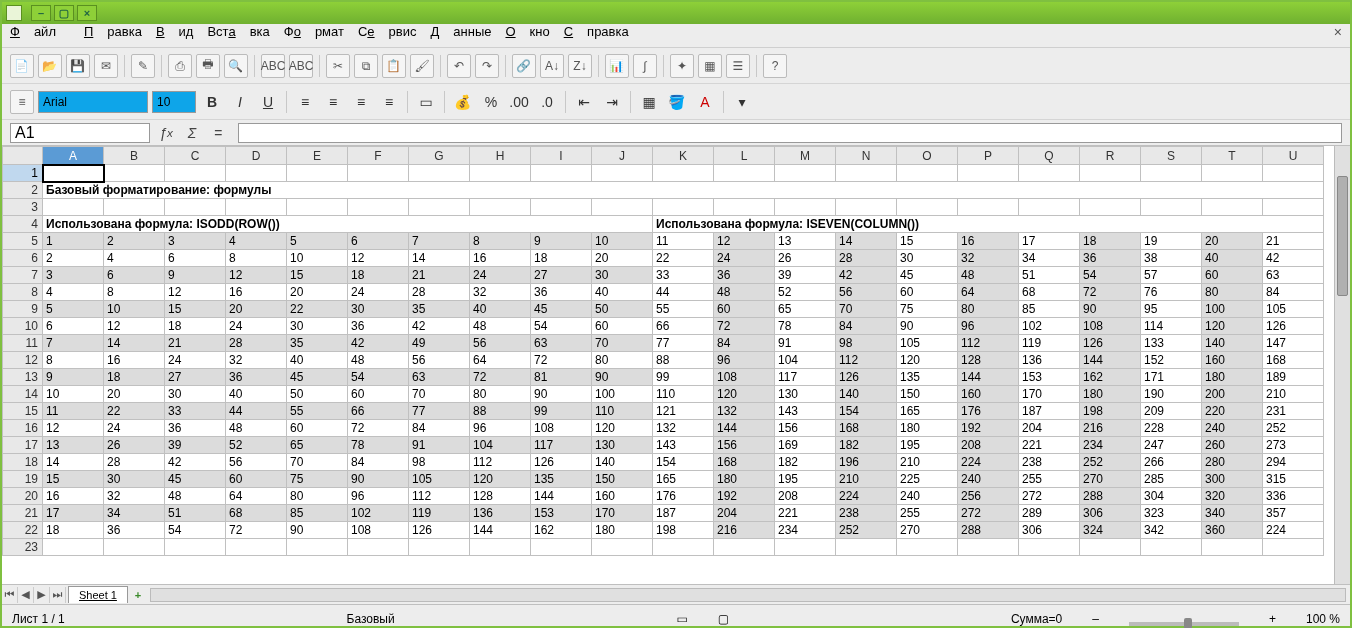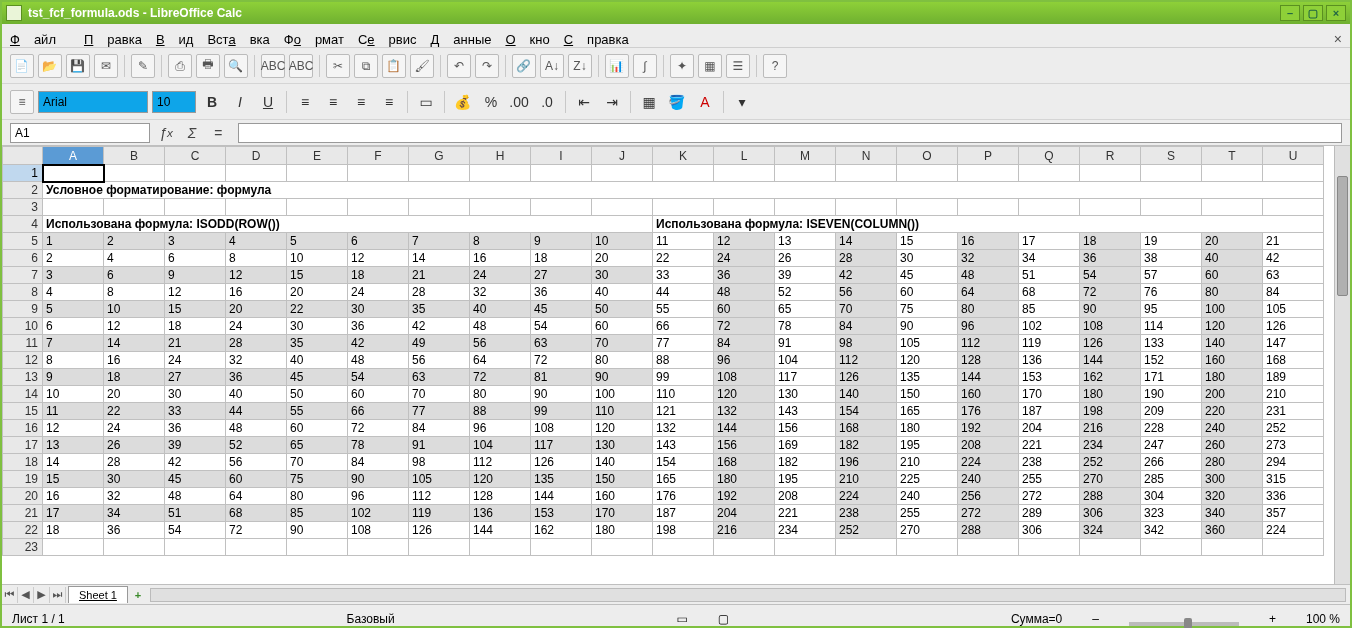--- a/index.html
+++ b/index.html
@@ -2,34 +2,34 @@
 <html><head>
 <meta charset="utf-8">
 <style>
 * { margin: 0; padding: 0; box-sizing: border-box; font-family: "Liberation Sans", Arial, sans-serif; }
 body { width: 1352px; height: 628px; background: #000; overflow: hidden; font-size: 12px; }
 .window { width: 1352px; height: 628px; border: 2px solid #7fc040; background: #ededed; display: flex; flex-direction: column; }
 .titlebar { height: 22px; background: linear-gradient(#8ed038,#6fb030); display: flex; align-items: center; padding: 0 4px; color: #fff; font-size: 12px; }
 .titlebar .doc-icon { width: 16px; height: 16px; background: #eaf5d8; border: 1px solid #5a9020; margin-right: 6px; }
 .titlebar .title { flex: 1; font-weight: bold; }
 .winbtn { width: 20px; height: 16px; background: #8ed038; border: 1px solid #5a9020; margin-left: 3px; display: flex; align-items: center; justify-content: center; color: #264; font-weight: bold; font-size: 11px; }
-.menubar { height: 24px; background: #ededed; display: flex; align-items: flex-end; padding: 0 8px; border-bottom: 1px solid #cfcfcf; }
+.menubar { height: 24px; background: #ededed; display: flex; align-items: flex-start; padding: 0 8px; border-bottom: 1px solid #cfcfcf; }
 .menubar span { margin-right: 14px; font-size: 13px; cursor: default; }
 .menubar .u { text-decoration: underline; }
 .menubar .closex { margin-left: auto; margin-right: 0; font-size: 14px; color: #555; }
 .toolbar { height: 36px; background: #ededed; display: flex; align-items: center; padding: 2px 8px; gap: 4px; border-bottom: 1px solid #d5d5d5; }
 .tbicon { width: 24px; height: 24px; background: #f5f5f5; border: 1px solid #bbb; border-radius: 2px; display: flex; align-items: center; justify-content: center; font-size: 12px; color: #555; }
 .tbsep { width: 1px; height: 22px; background: #c8c8c8; margin: 0 2px; }
 .toolbar2 { height: 36px; background: #ededed; display: flex; align-items: center; padding: 2px 8px; gap: 4px; border-bottom: 1px solid #d5d5d5; }
 .fontsel { height: 22px; border: 1px solid #999; background: #0ea5e9; font-size: 12px; padding: 0 4px; }
 .fontsel.name { width: 110px; }
 .fontsel.size { width: 44px; }
 .fbicon { width: 24px; height: 24px; display: flex; align-items: center; justify-content: center; border: 1px solid transparent; border-radius: 2px; font-size: 14px; color: #333; }
 .formulabar { height: 26px; background: #ededed; display: flex; align-items: center; padding: 2px 8px; gap: 6px; border-bottom: 1px solid #bfbfbf; }
-.cellref { width: 140px; height: 20px; border: 1px solid #999; background: #fff; font-size: 12px; padding: 0 4px; }
+.cellref { width: 140px; height: 20px; border: 1px solid #999; background: #fff; font-size: 16px; padding: 0 4px; }
 .fbsmall { width: 20px; height: 20px; display: flex; align-items: center; justify-content: center; font-size: 14px; color: #444; font-style: italic; }
 .formulainput { flex: 1; height: 20px; border: 1px solid #999; background: #fff; margin-left: 4px; }
 .sheet-area { flex: 1; display: flex; flex-direction: column; background: #fff; overflow: hidden; position: relative; }
 .grid-container { flex: 1; overflow: hidden; position: relative; }
 table.grid { border-collapse: collapse; table-layout: fixed; font-size: 12px; background: #fff; }
 table.grid th, table.grid td { border: 1px solid #c0c0c0; height: 17px; padding: 0 3px; overflow: hidden; white-space: nowrap; }
 table.grid th { background: #e8e8e8; font-weight: normal; text-align: center; color: #333; position: sticky; }
 table.grid th.colh { width: 61px; height: 18px; }
 table.grid th.rowh { width: 40px; text-align: right; padding-right: 4px; }
 table.grid th.colh.sel { background: #5b9bd5; color: #fff; }
@@ -50,21 +50,20 @@
 .vscroll { position: absolute; right: 0; top: 0; bottom: 0; width: 16px; background: #e0e0e0; border-left: 1px solid #bbb; }
 .vscroll .thumb { position: absolute; left: 2px; right: 2px; top: 30px; height: 120px; background: #b0b0b0; border: 1px solid #888; border-radius: 2px; }
 </style>
 </head>
 <body>
 
 <div class="window">
 
   <div class="titlebar">
     <div class="doc-icon"></div>
-    <div class="title">tst_fcf_formula.ods - LibreOffice Calc</div>
     <div class="winbtn">–</div>
     <div class="winbtn">▢</div>
     <div class="winbtn">×</div>
   </div>
 
   <div class="menubar">
     <span><span class="u">Ф</span><span>айл</span></span>
     <span><span class="u">П</span>равка</span>
     <span><span class="u">В</span>ид</span>
     <span>Вст<span class="u">а</span>вка</span>
@@ -210,21 +209,21 @@
               <td class=""></td>
               <td class=""></td>
               <td class=""></td>
               <td class=""></td>
               <td class=""></td>
             </tr>
           </tbody>
           <tbody>
             <tr>
               <th class="rowh">2</th>
-              <td class="title-row" colspan="21">Условное форматирование: формула</td>
+              <td class="title-row" colspan="21">Базовый форматирование: формулы</td>
             </tr>
           </tbody>
           <tbody>
             <tr>
               <th class="rowh">3</th>
               <td class=""></td>
               <td class=""></td>
               <td class=""></td>
               <td class=""></td>
               <td class=""></td>

